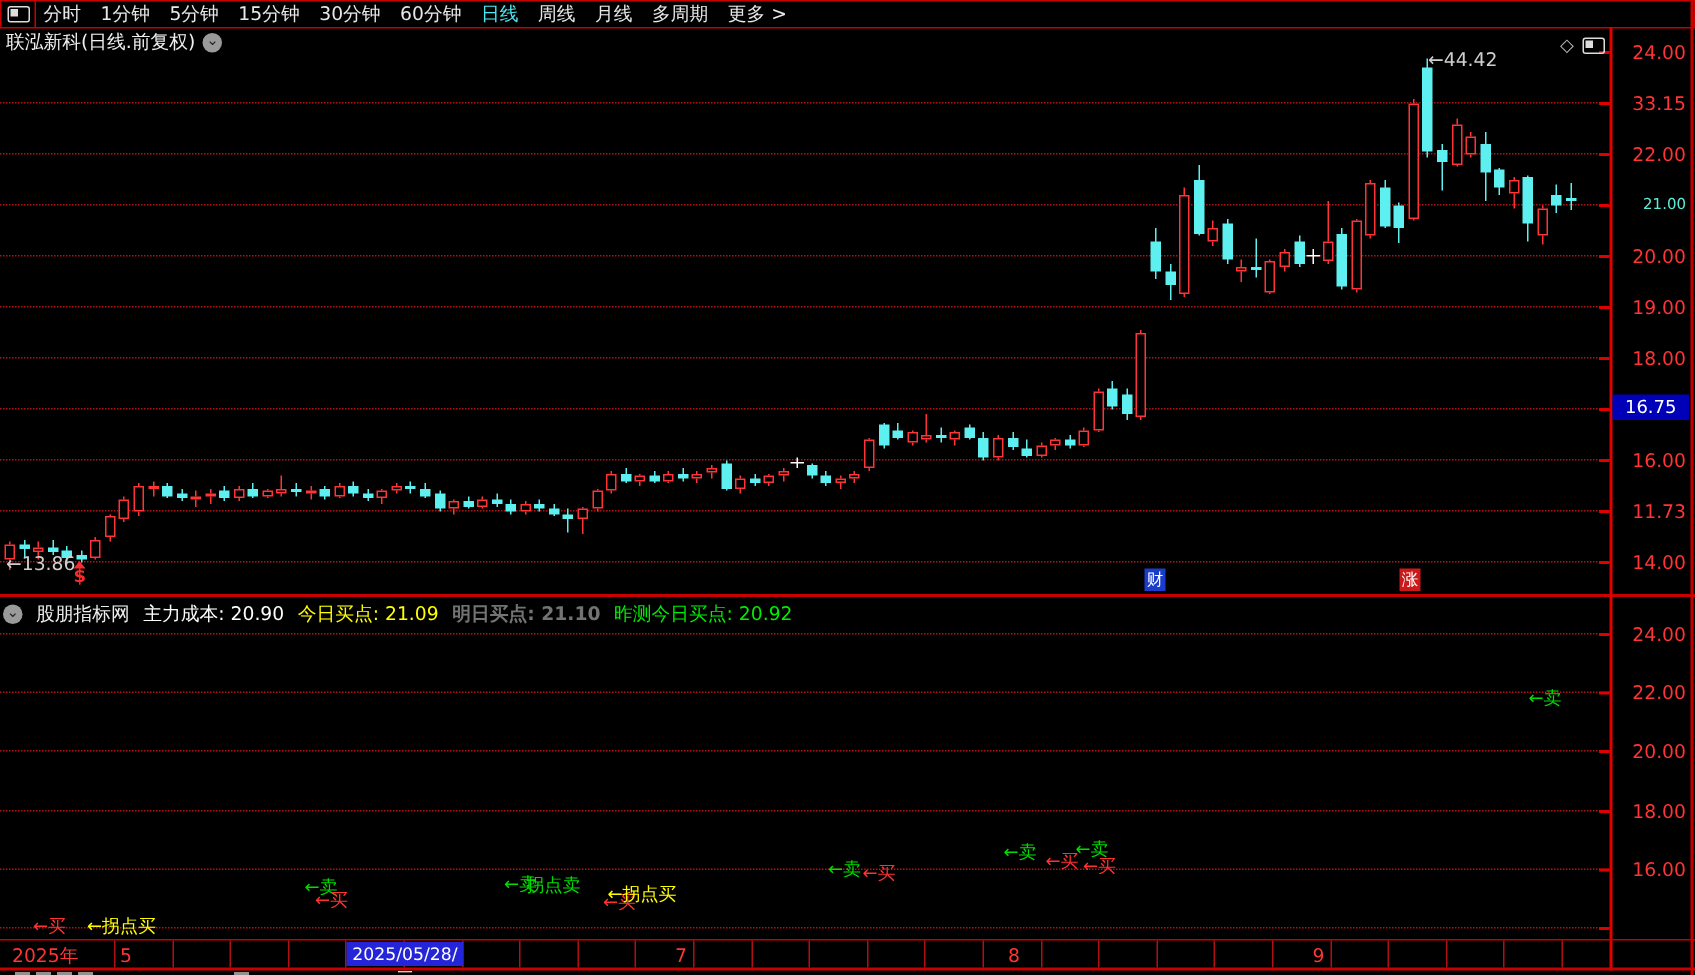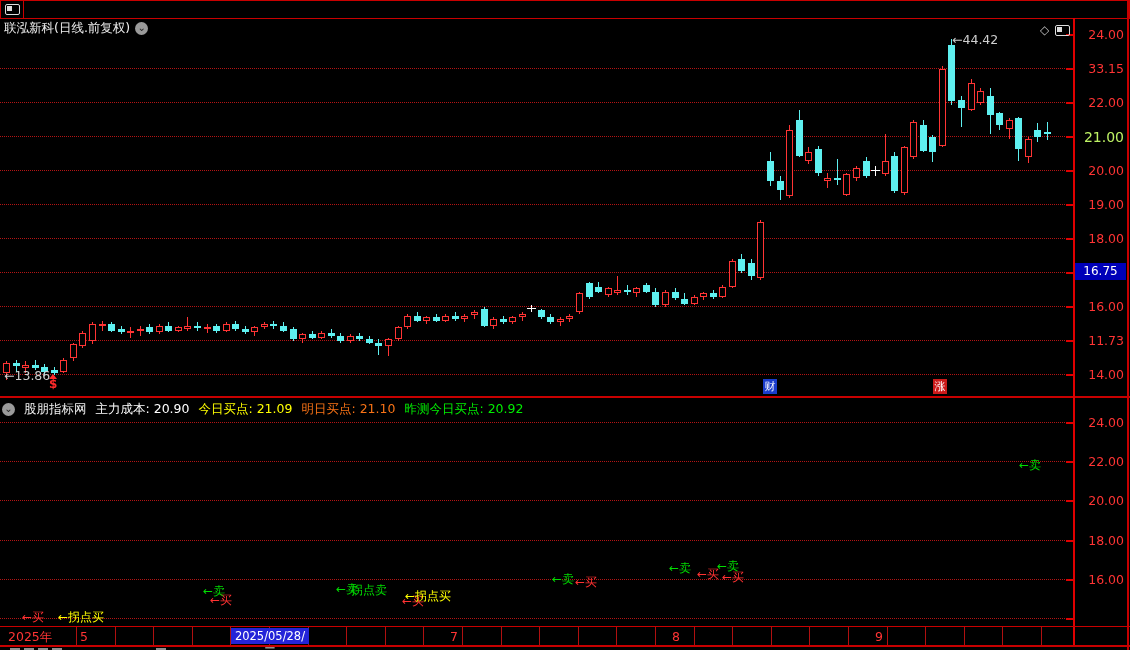--- a/index.html
+++ b/index.html
@@ -48,20 +48,33 @@
 </style>
 </head>
 <body>
 
 <div id="screen">
 
   <div id="menubar">
     <div id="menu-icon-box">
       <div class="pane-icon"></div>
     </div>
+    <div id="menu-left">
+        <span class="tab">分时</span>
+        <span class="tab">1分钟</span>
+        <span class="tab">5分钟</span>
+        <span class="tab">15分钟</span>
+        <span class="tab">30分钟</span>
+        <span class="tab">60分钟</span>
+        <span class="tab" style="color: rgb(73, 232, 242);">日线</span>
+        <span class="tab">周线</span>
+        <span class="tab">月线</span>
+        <span class="tab">多周期</span>
+        <span>更多 &gt;</span>
+      </div>
   </div>
 
   <div id="title-row">
     <span>联泓新科(日线.前复权)</span>
     <span class="circle-chevron">⌄</span>
   </div>
 
   <div id="chart-icons">
     <span>◇</span>
     <div class="pane-icon" style="margin:0;"></div>
@@ -74,21 +87,21 @@
   <div id="dollar-marker" style="left: 49px; top: 374px;">
     <div class="cap"></div>
     <div class="sym">$</div>
   </div>
 
   <div id="ind-header">
     <span class="circle-chevron">⌄</span>
     <span style="color:#eee">股朋指标网</span>
   <span style="color: rgb(255, 255, 255);">主力成本: 20.90</span>
       <span style="color: rgb(255, 255, 0);">今日买点: 21.09</span>
-      <span style="color: #f97316;">明日买点: 21.10</span>
+      <span style="color: #737373; font-weight: bold;">明日买点: 21.10</span>
       <span style="color: rgb(0, 238, 0);">昨测今日买点: 20.92</span>
     </div>
 
   <div id="time-axis-row">
     <div id="crosshair-date-badge">2025/05/28/三</div>
   <div class="taxis-tick" style="left: 76px;"></div>
       <div class="taxis-tick" style="left: 115px;"></div>
       <div class="taxis-tick" style="left: 153px;"></div>
       <div class="taxis-tick" style="left: 192px;"></div>
       <div class="taxis-tick" style="left: 230px;"></div>
@@ -150,21 +163,21 @@
     <div style="position: absolute; left: 1066px; top: 170px; width: 7px; height: 2px; background: rgb(224, 0, 0);"></div>
     <div style="position: absolute; left: 1066px; top: 204px; width: 7px; height: 2px; background: rgb(224, 0, 0);"></div>
     <div style="position: absolute; left: 1066px; top: 238px; width: 7px; height: 2px; background: rgb(224, 0, 0);"></div>
     <div style="position: absolute; left: 1066px; top: 272px; width: 7px; height: 2px; background: rgb(224, 0, 0);"></div>
     <div style="position: absolute; left: 1066px; top: 306px; width: 7px; height: 2px; background: rgb(224, 0, 0);"></div>
     <div style="position: absolute; left: 1066px; top: 340px; width: 7px; height: 2px; background: rgb(224, 0, 0);"></div>
     <div style="position: absolute; left: 1066px; top: 374px; width: 7px; height: 2px; background: rgb(224, 0, 0);"></div>
     <div style="position: absolute; left: 1078px; top: 28px; width: 46px; text-align: right; font-size: 12.5px; color: rgb(255, 52, 52); line-height: 14px;">24.00</div>
     <div style="position: absolute; left: 1078px; top: 62px; width: 46px; text-align: right; font-size: 12.5px; color: rgb(255, 52, 52); line-height: 14px;">33.15</div>
     <div style="position: absolute; left: 1078px; top: 96px; width: 46px; text-align: right; font-size: 12.5px; color: rgb(255, 52, 52); line-height: 14px;">22.00</div>
-    <div style="position: absolute; left: 1078px; top: 130px; width: 46px; text-align: right; font-size: 14px; color: #bef264; line-height: 14px;">21.00</div>
+    <div style="position: absolute; left: 1078px; top: 130px; width: 46px; text-align: right; font-size: 10px; color: #5eead4; line-height: 14px;">21.00</div>
     <div style="position: absolute; left: 1078px; top: 164px; width: 46px; text-align: right; font-size: 12.5px; color: rgb(255, 52, 52); line-height: 14px;">20.00</div>
     <div style="position: absolute; left: 1078px; top: 198px; width: 46px; text-align: right; font-size: 12.5px; color: rgb(255, 52, 52); line-height: 14px;">19.00</div>
     <div style="position: absolute; left: 1078px; top: 232px; width: 46px; text-align: right; font-size: 12.5px; color: rgb(255, 52, 52); line-height: 14px;">18.00</div>
     <div style="position: absolute; left: 1078px; top: 300px; width: 46px; text-align: right; font-size: 12.5px; color: rgb(255, 52, 52); line-height: 14px;">16.00</div>
     <div style="position: absolute; left: 1078px; top: 334px; width: 46px; text-align: right; font-size: 12.5px; color: rgb(255, 52, 52); line-height: 14px;">11.73</div>
     <div style="position: absolute; left: 1078px; top: 368px; width: 46px; text-align: right; font-size: 12.5px; color: rgb(255, 52, 52); line-height: 14px;">14.00</div>
     <div style="position: absolute; left: 6px; top: 361.4px; width: 1px; height: 18.36px; background: rgb(255, 52, 52);"></div>
     <div style="position: absolute; left: 3px; top: 363.1px; width: 7px; height: 10.2px; background: rgb(0, 0, 0); border: 1px solid rgb(255, 52, 52); box-sizing: border-box;"></div>
     <div style="position: absolute; left: 16px; top: 359.7px; width: 1px; height: 11.9px; background: rgb(94, 240, 240);"></div>
     <div style="position: absolute; left: 13px; top: 363.1px; width: 7px; height: 3.4px; background: rgb(94, 240, 240);"></div>

